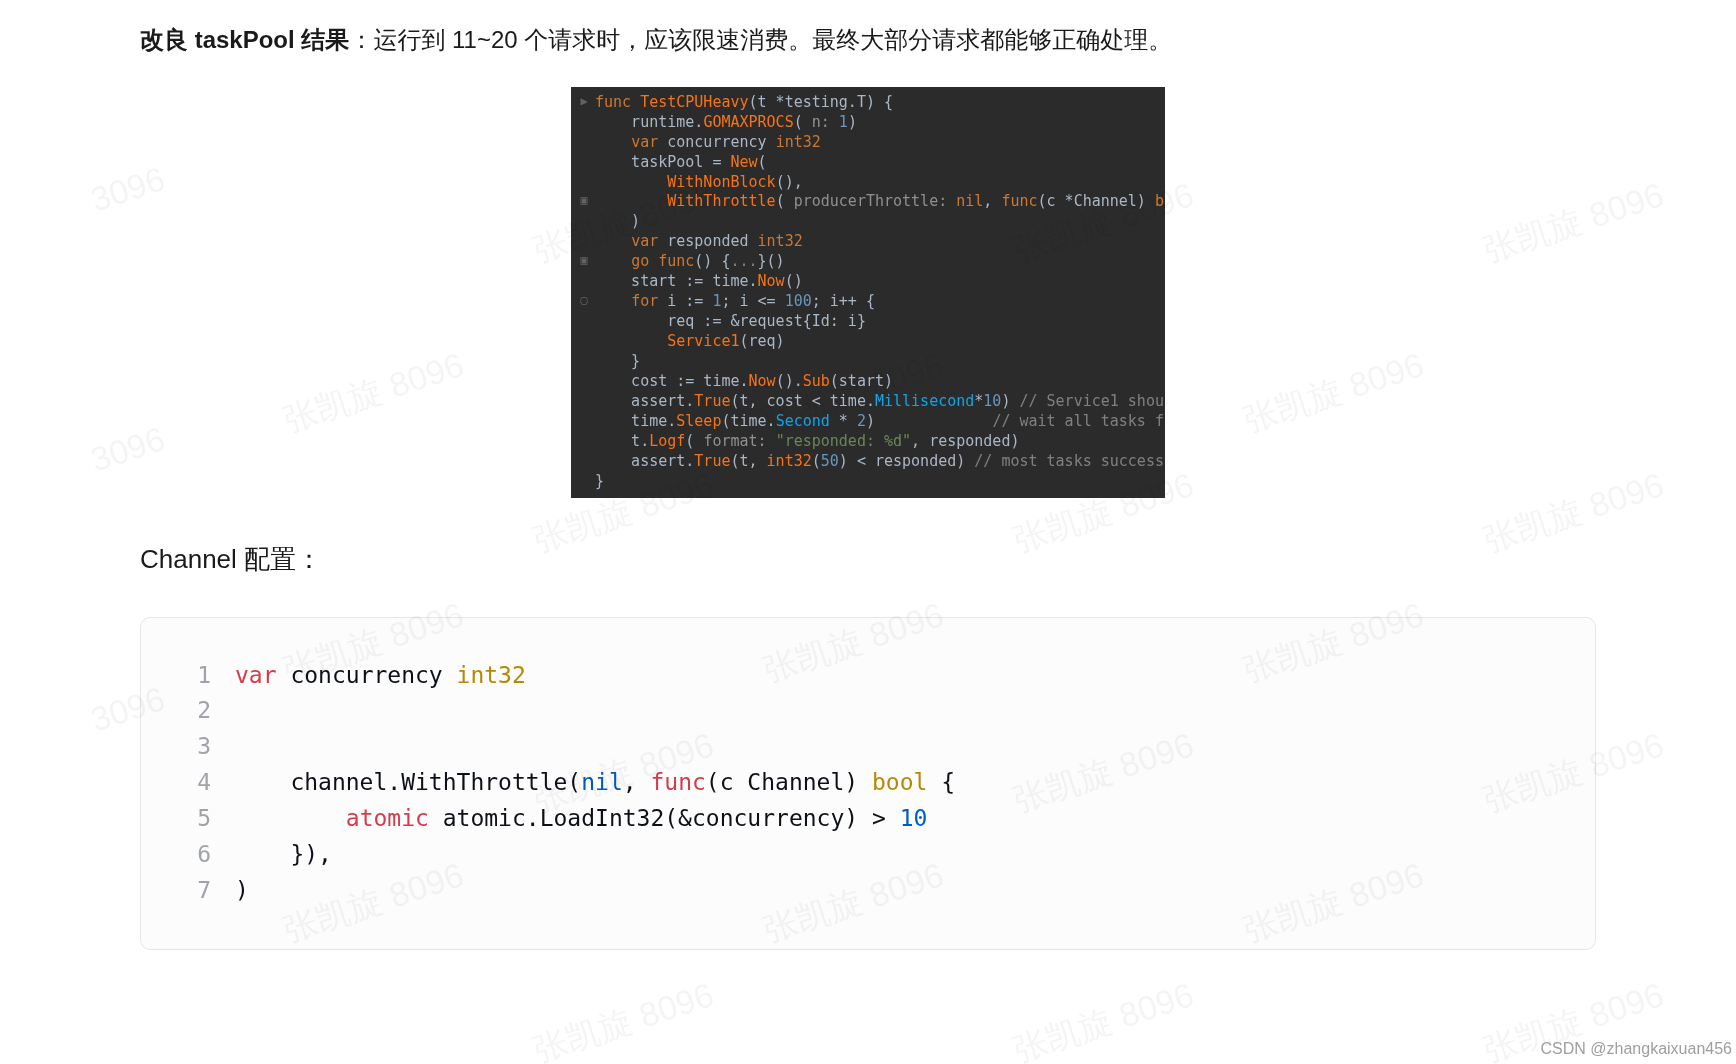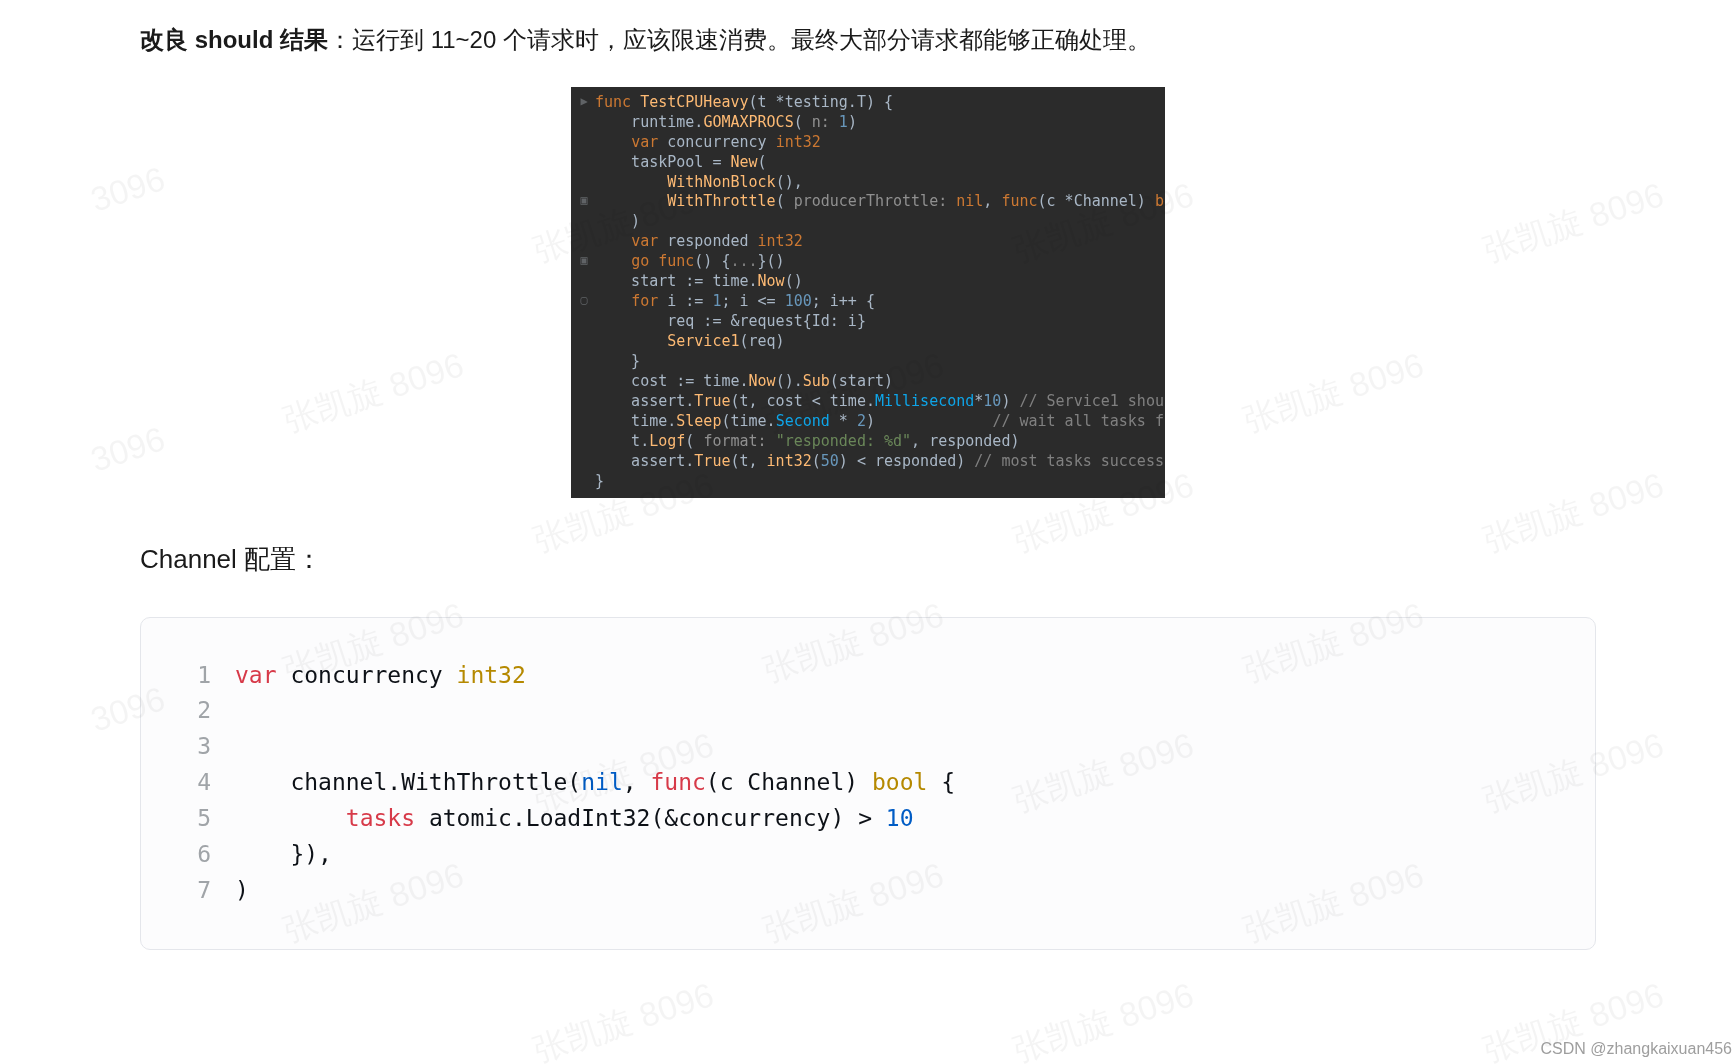--- a/index.html
+++ b/index.html
@@ -28,21 +28,21 @@
     font-family: Menlo, Consolas, monospace;
     font-size: 15px;
     line-height: 1.33;
     padding: 6px 10px 6px 6px;
     white-space: pre;
     overflow: hidden;
   }
   .screenshot .ln { display: block; padding-left: 18px; position: relative; }
   .screenshot .gut { position: absolute; left: 0; width: 14px; text-align: center; color: #606366; font-size: 12px; top: 1px; }
   .kw { color: #cc7832; }
-  .fn { color: #fdba74; }
+  .fn { color: #f97316; }
   .str { color: #6a8759; }
   .num { color: #6897bb; }
   .param { color: #909090; }
   .cmt { color: #808080; }
   .nm { color: #0ea5e9; }
   .heading2 {
     font-size: 26px;
     font-weight: 400;
     margin-bottom: 40px;
   }
@@ -120,21 +120,21 @@
     <div class="wm" style="left: 280px; top: 880px;">张凯旋 8096</div>
     <div class="wm" style="left: 760px; top: 880px;">张凯旋 8096</div>
     <div class="wm" style="left: 1240px; top: 880px;">张凯旋 8096</div>
     <div class="wm" style="left: 1010px; top: 1000px;">张凯旋 8096</div>
     <div class="wm" style="left: 1480px; top: 1000px;">张凯旋 8096</div>
     <div class="wm" style="left: 530px; top: 1000px;">张凯旋 8096</div>
   </div>
 
 <div class="content">
   <p class="heading1">
-    <span class="bold">改良 should 结果</span><span class="normal">：运行到 11~20 个请求时，应该限速消费。最终大部分请求都能够正确处理。</span>
+    <span class="bold">改良 taskPool 结果</span><span class="normal">：运行到 11~20 个请求时，应该限速消费。最终大部分请求都能够正确处理。</span>
   </p>
 
   <div class="screenshot" id="screenshot"><span class="ln"><span class="gut">▶</span><span><span class="kw">func</span> <span class="fn">TestCPUHeavy</span>(t *testing.T) {</span></span><span class="ln"><span class="gut"></span><span>    runtime.<span class="fn">GOMAXPROCS</span>( <span class="param">n:</span> <span class="num">1</span>)</span></span><span class="ln"><span class="gut"></span><span>    <span class="kw">var</span> concurrency <span class="kw">int32</span></span></span><span class="ln"><span class="gut"></span><span>    taskPool = <span class="fn">New</span>(</span></span><span class="ln"><span class="gut"></span><span>        <span class="fn">WithNonBlock</span>(),</span></span><span class="ln"><span class="gut">▣</span><span>        <span class="fn">WithThrottle</span>( <span class="param">producerThrottle:</span> <span class="kw">nil</span>, <span class="kw">func</span>(c *Channel) <span class="kw">bool</span> {}),</span></span><span class="ln"><span class="gut"></span><span>    )</span></span><span class="ln"><span class="gut"></span><span>    <span class="kw">var</span> responded <span class="kw">int32</span></span></span><span class="ln"><span class="gut">▣</span><span>    <span class="kw">go func</span>() {<span class="cmt">...</span>}()</span></span><span class="ln"><span class="gut"></span><span></span></span><span class="ln"><span class="gut"></span><span>    start := time.<span class="fn">Now</span>()</span></span><span class="ln"><span class="gut">▢</span><span>    <span class="kw">for</span> i := <span class="num">1</span>; i &lt;= <span class="num">100</span>; i++ {</span></span><span class="ln"><span class="gut"></span><span>        req := &amp;request{Id: i}</span></span><span class="ln"><span class="gut"></span><span>        <span class="fn">Service1</span>(req)</span></span><span class="ln"><span class="gut"></span><span>    }</span></span><span class="ln"><span class="gut"></span><span>    cost := time.<span class="fn">Now</span>().<span class="fn">Sub</span>(start)</span></span><span class="ln"><span class="gut"></span><span>    assert.<span class="fn">True</span>(t, cost &lt; time.<span class="nm">Millisecond</span>*<span class="num">10</span>) <span class="cmt">// Service1 should not block</span></span></span><span class="ln"><span class="gut"></span><span>    time.<span class="fn">Sleep</span>(time.<span class="nm">Second</span> * <span class="num">2</span>)             <span class="cmt">// wait all tasks finished</span></span></span><span class="ln"><span class="gut"></span><span>    t.<span class="fn">Logf</span>( <span class="param">format:</span> <span class="str">"responded: %d"</span>, responded)</span></span><span class="ln"><span class="gut"></span><span>    assert.<span class="fn">True</span>(t, <span class="fn">int32</span>(<span class="num">50</span>) &lt; responded) <span class="cmt">// most tasks success</span></span></span><span class="ln"><span class="gut"></span><span>}</span></span></div>
 
   <p class="heading2">Channel 配置：</p>
 
   <div class="codeblock" id="codeblock">
       <div class="codeline">
         <span class="num-col">1</span>
         <span class="code-col"><span class="c-kw">var</span> concurrency <span class="c-type">int32</span></span>
@@ -144,21 +144,21 @@
       </div>
       <div class="codeline">
         <span class="num-col">3</span>
       </div>
       <div class="codeline">
         <span class="num-col">4</span>
         <span class="code-col">    channel.WithThrottle(<span class="c-nil">nil</span>, <span class="c-func">func</span>(c Channel) <span class="c-bool">bool</span> {</span>
       </div>
       <div class="codeline">
         <span class="num-col">5</span>
-        <span class="code-col">        <span class="c-ret">tasks</span> atomic.LoadInt32(&amp;concurrency) &gt; <span class="c-num">10</span></span>
+        <span class="code-col">        <span class="c-ret">atomic</span> atomic.LoadInt32(&amp;concurrency) &gt; <span class="c-num">10</span></span>
       </div>
       <div class="codeline">
         <span class="num-col">6</span>
         <span class="code-col">    }),</span>
       </div>
       <div class="codeline">
         <span class="num-col">7</span>
         <span class="code-col">)</span>
       </div>
     </div>

